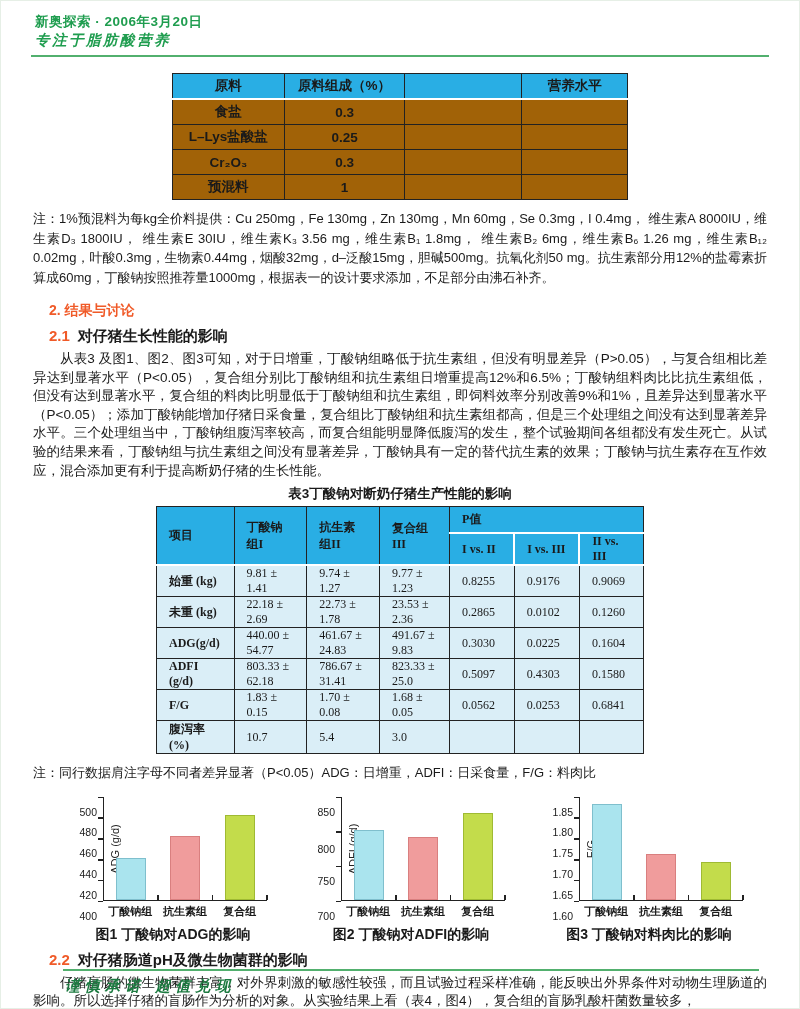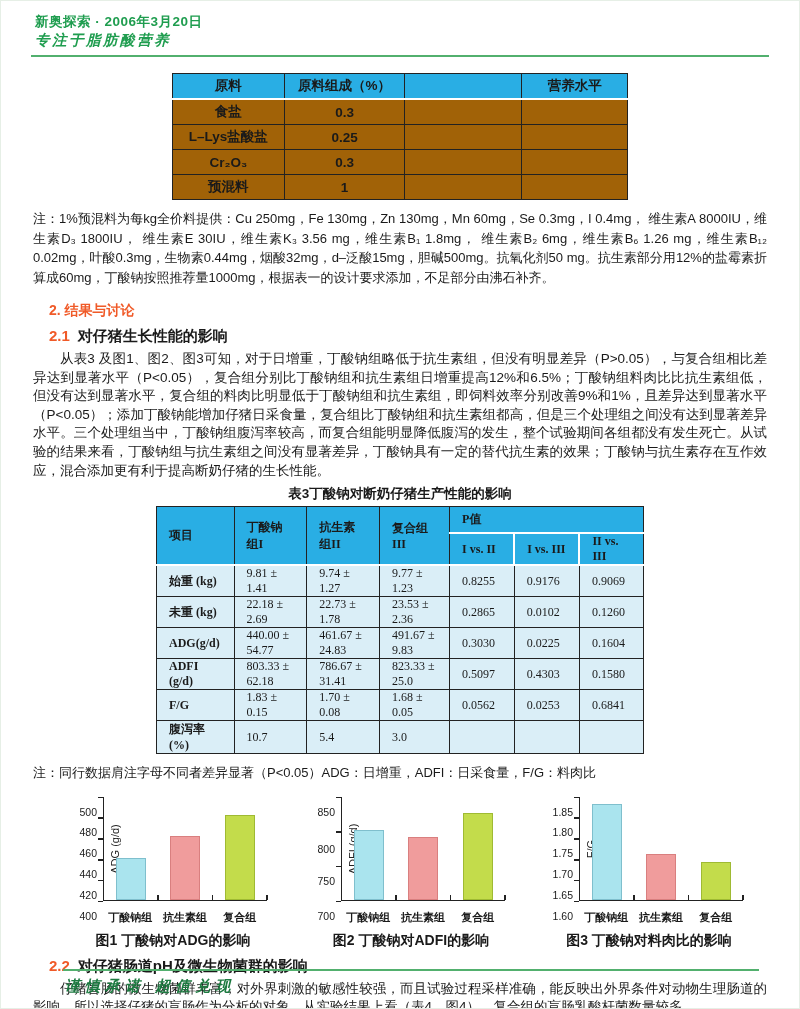--- a/index.html
+++ b/index.html
@@ -47,21 +47,21 @@
     border-left:1.6px solid #222;border-bottom:1.6px solid #222;box-sizing:border-box;}
   .ytl{position:absolute;left:-44px;width:38px;text-align:right;font-size:10.5px;line-height:10px;margin-top:15px;}
   .ytm{position:absolute;left:-5px;width:5px;height:1.5px;background:#222;}
   .xtm{position:absolute;bottom:0;width:1.5px;height:5px;background:#222;}
   .bar{position:absolute;bottom:0;width:30px;border:1px solid #777;box-sizing:border-box;}
   .bar.hatch{background-image:
     repeating-linear-gradient(0deg, rgba(180,60,60,.30) 0 1px, transparent 1px 3px),
     repeating-linear-gradient(90deg, rgba(180,60,60,.30) 0 1px, transparent 1px 3px);}
   .ylab{position:absolute;left:12px;top:52px;transform:translate(-50%,-50%) rotate(-90deg);
     white-space:nowrap;font-size:11px;color:#222;}
-  .xlabs{display:flex;margin-left:56px;width:164px;margin-top:9px;}
+  .xlabs{display:flex;margin-left:56px;width:164px;margin-top:3px;}
   .xlabs span{flex:1;text-align:center;font-size:11px;font-weight:bold;}
   .ccap{margin-top:7px;margin-left:26px;text-align:center;font-size:14px;font-weight:bold;width:200px;}
   
   .foot{position:absolute;left:0;right:0;bottom:12px;margin-top:29px;}
   .foot-rule{height:2px;background:#52b06e;margin:0 40px 0 62px;}
   .foot-slogan{margin:6px 0 0 64px;color:#1c7a40;font-weight:bold;font-style:italic;
     font-family:"DejaVu Serif","Liberation Serif",serif;font-size:15px;letter-spacing:5px;}
 </style>
 </head>
 <body>

